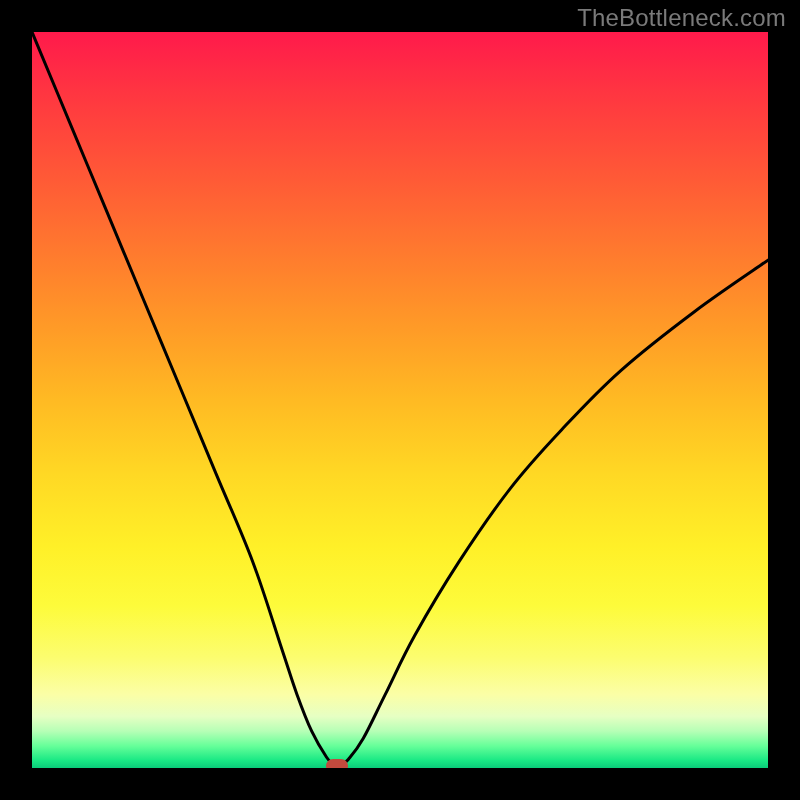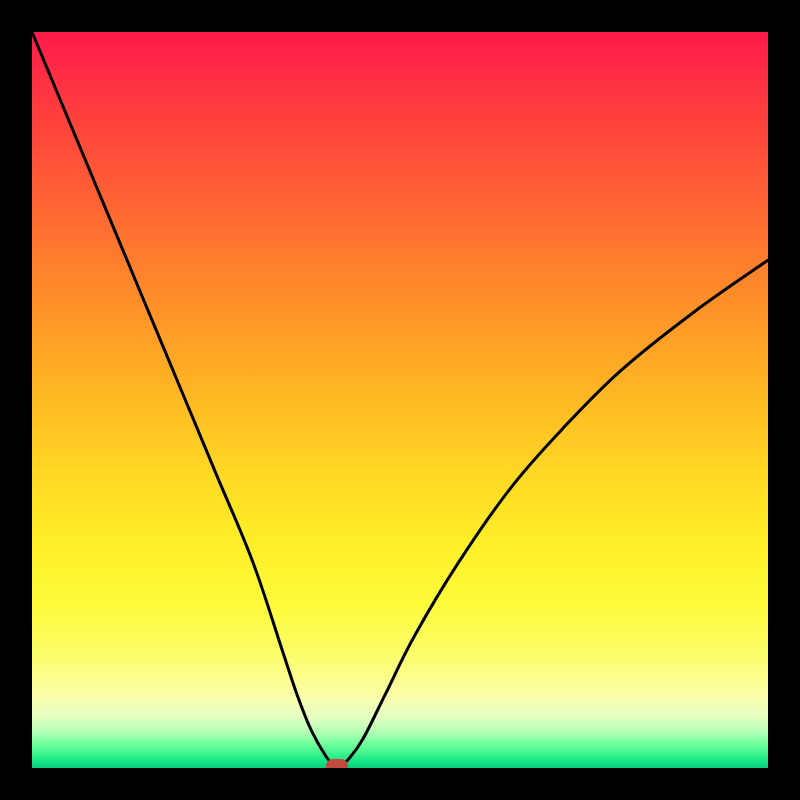--- a/index.html
+++ b/index.html
@@ -69,20 +69,21 @@
     background: #c24a3e;
     border-radius: 7px;
     z-index: 3;
     transform: translate(-50%, -50%);
   }
 </style>
 </head>
 <body>
 
 <div class="frame">
+  <div class="watermark">TheBottleneck.com</div>
 
   <div class="plot">
     <div class="gradient"></div>
 
     <svg class="curve" viewBox="0 0 736 736" preserveAspectRatio="none">
       <path id="curve-path" fill="none" stroke="#000" stroke-width="3" stroke-linecap="round" stroke-linejoin="round" d="M 0 0 C 6.6240000000000006 15.897600000000008, 23.552000000000003 56.524800000000056, 36.800000000000004 88.32000000000005 C 50.048 120.11520000000004, 60.35200000000001 144.8448, 73.60000000000001 176.64 C 86.84800000000001 208.43519999999998, 97.15199999999999 233.16479999999999, 110.39999999999999 264.96 C 123.648 296.7552, 133.95200000000003 321.48479999999995, 147.20000000000002 353.28 C 160.448 385.0752, 170.752 409.80479999999994, 184 441.59999999999997 C 197.248 473.3952, 208.87679999999997 498.12479999999994, 220.79999999999998 529.92 C 232.7232 561.7152, 242.2912 594.3936, 250.24 618.24 C 258.1888 642.0864, 259.6608 647.8272, 264.96 662.4 C 270.25919999999996 676.9728, 274.3808 687.9392, 279.68 699.2 C 284.9792 710.4608000000001, 290.42560000000003 718.9984000000001, 294.40000000000003 724.96 C 298.37440000000004 730.9216, 299.11039999999997 730.9952000000001, 301.76 732.32 C 304.4096 733.6448, 306.4704 733.2473600000001, 309.12 732.32 C 311.7696 731.39264, 312.5056 731.8048, 316.48 727.168 C 320.4544 722.5312, 324.576 718.2182399999999, 331.2 706.56 C 337.82399999999996 694.90176, 344.0064 680.9472, 353.28 662.4 C 362.55359999999996 643.8528, 369.47200000000004 627.3664, 382.72 603.52 C 395.968 579.6736, 409.6576 556.4159999999999, 426.88 529.92 C 444.1024 503.424, 459.85280000000006 480.1664, 478.40000000000003 456.32 C 496.9472 432.4736, 510.04799999999994 418.6368, 529.92 397.44 C 549.7919999999999 376.2432, 564.9536 359.75679999999994, 588.8000000000001 338.55999999999995 C 612.6464000000001 317.36319999999995, 635.904 299.552, 662.4 279.68 C 688.896 259.808, 722.752 237.4336, 736 228.16000000000003"></path>
     </svg>
 
     <div class="marker" id="marker" style="left: 305.44px; top: 734px;"></div>
   </div>

